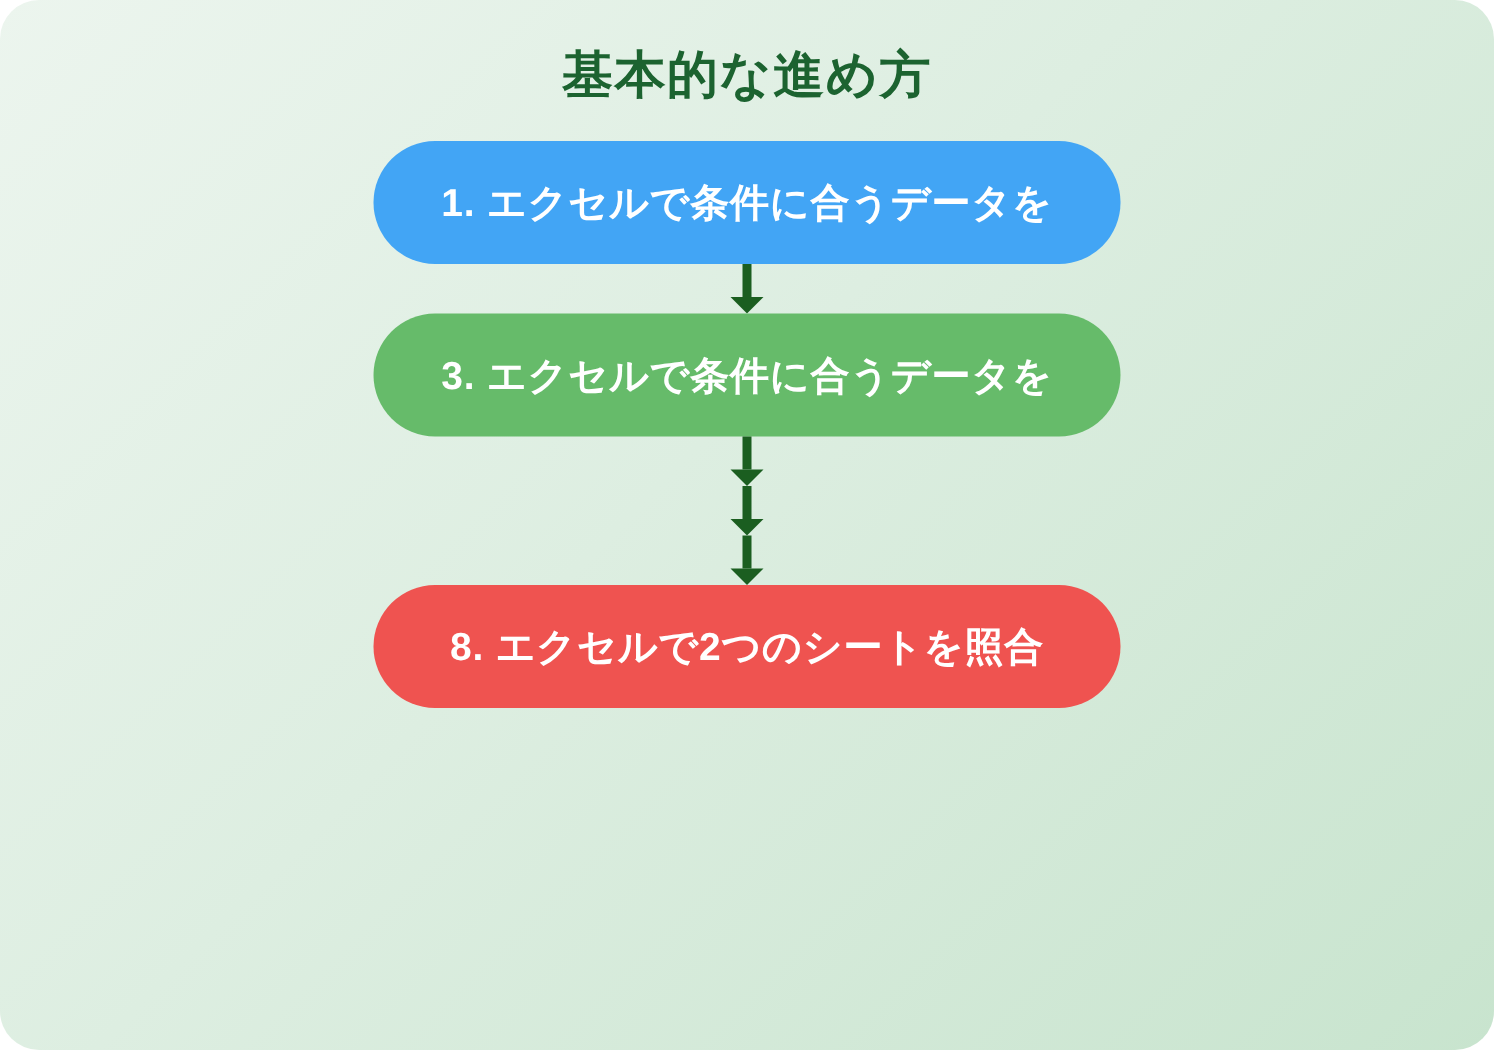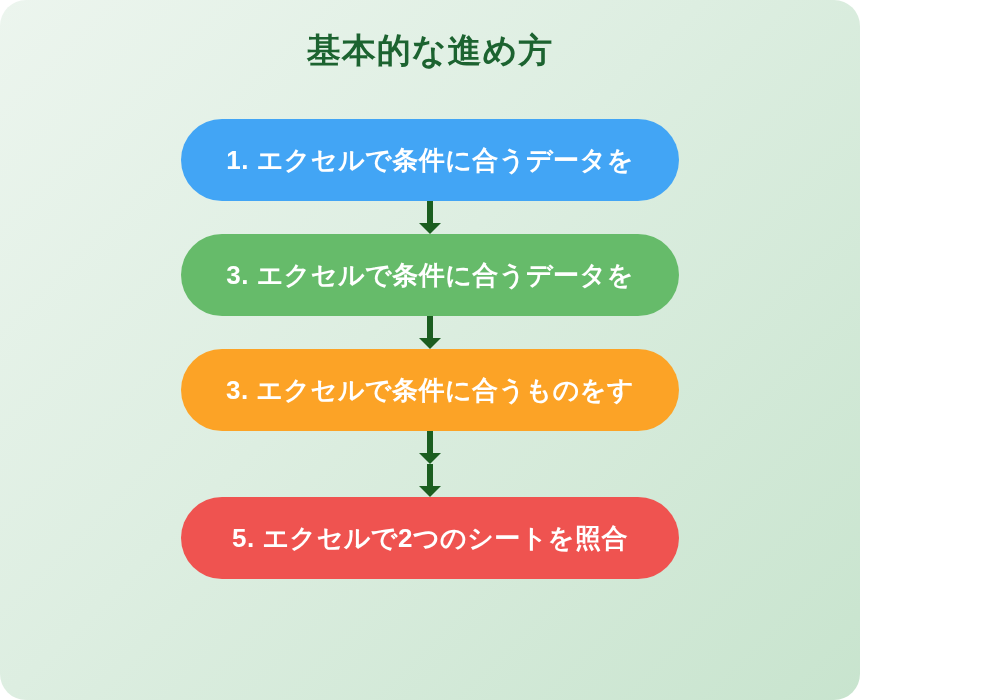--- a/index.html
+++ b/index.html
@@ -3,41 +3,41 @@
 <meta charset="utf-8">
 <style>
   html, body {
     margin: 0;
     padding: 0;
     background: #ffffff;
     font-family: "Liberation Sans", "DejaVu Sans", sans-serif;
   }
   .canvas {
     position: relative;
-    width: 860px;
+    width: 996px;
     height: 700px;
     border-radius: 26px;
     overflow: hidden;
     background: linear-gradient(135deg, #ECF5EE 0%, #DDEEE1 45%, #C8E4CE 100%);
     display: flex;
     flex-direction: column;
     align-items: center;
   }
   .diagram-title {
     margin-top: 28px;
     height: 44px;
     line-height: 44px;
     font-size: 34px;
     font-weight: 800;
     letter-spacing: 1px;
     color: #1C6330;
     text-align: center;
   }
   .flow {
-    margin-top: 47px;
+    margin-top: 22px;
     display: flex;
     flex-direction: column;
     align-items: center;
   }
   .step {
     width: 498px;
     height: 82px;
     border-radius: 41px;
     display: flex;
     align-items: center;
@@ -90,33 +90,30 @@
 
     <div class="step" style="background: rgb(102, 187, 106);">
       <span class="step-label">3. エクセルで条件に合うデータを</span>
     </div>
 
     <div class="arrow">
       <div class="arrow-line" style="background: rgb(27, 94, 32);"></div>
       <div class="arrow-head" style="border-top-color: rgb(27, 94, 32);"></div>
     </div>
 
-    <div class="step" style="background: rgb(252, 163, 38);">
-      <span class="step-label">3. エクセルで条件に合うものをす</span>
-    </div>
 
     <div class="arrow">
       <div class="arrow-line" style="background: rgb(27, 94, 32);"></div>
       <div class="arrow-head" style="border-top-color: rgb(27, 94, 32);"></div>
     </div>
 
 
     <div class="arrow">
       <div class="arrow-line" style="background: rgb(27, 94, 32);"></div>
       <div class="arrow-head" style="border-top-color: rgb(27, 94, 32);"></div>
     </div>
 
     <div class="step" style="background: rgb(239, 83, 80);">
-      <span class="step-label">5. エクセルで2つのシートを照合</span>
+      <span class="step-label">8. エクセルで2つのシートを照合</span>
     </div>
 
   </div>
 </div>
 
 </body></html>

